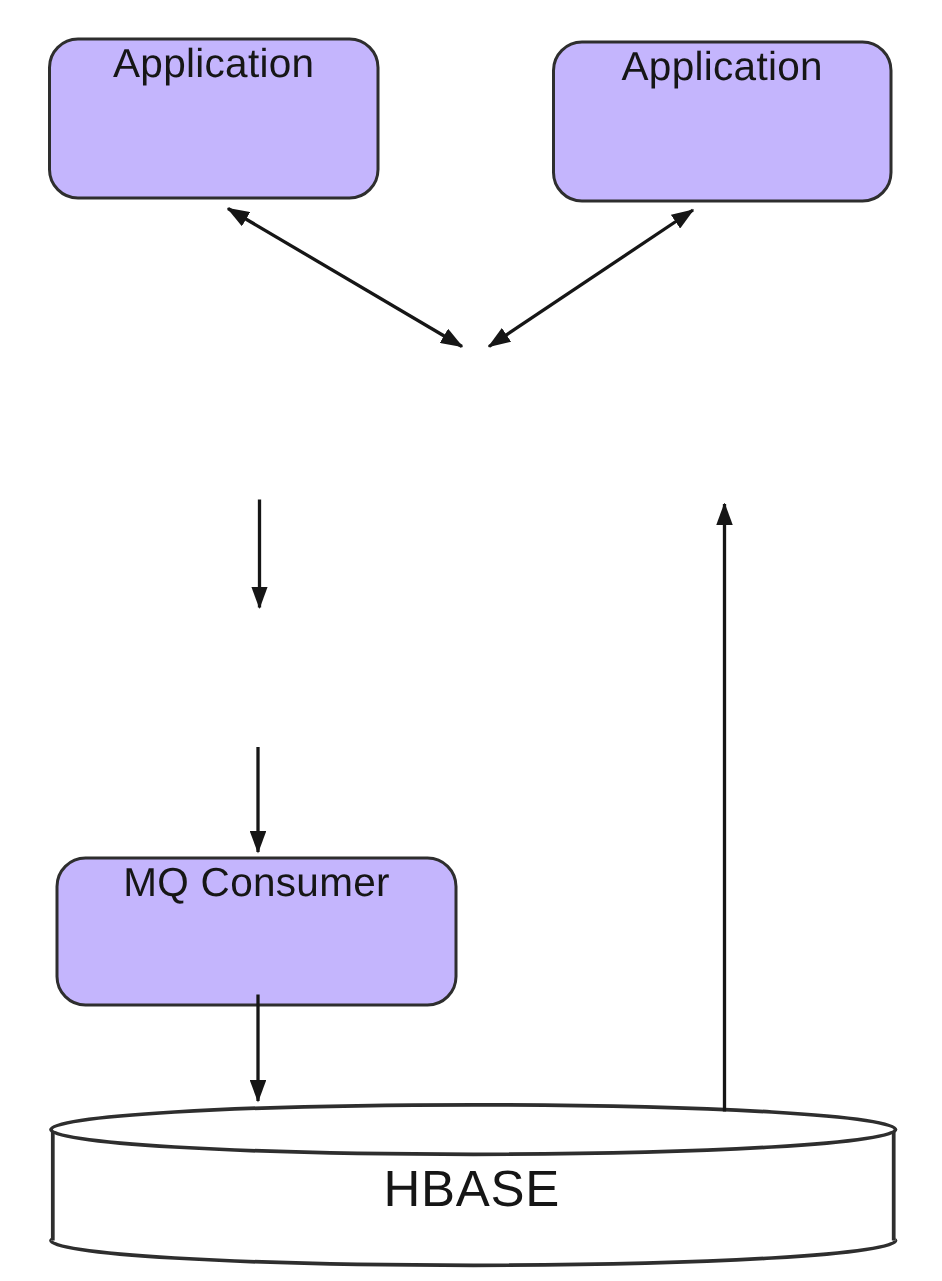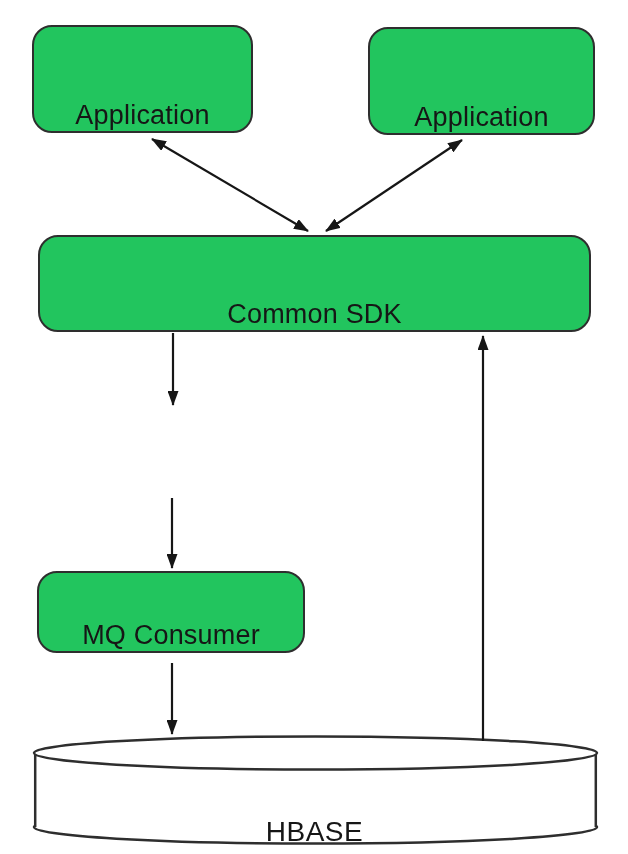--- a/index.html
+++ b/index.html
@@ -7,77 +7,73 @@
     position: relative;
     width: 628px;
     height: 854px;
     background: #ffffff;
     font-family: "Liberation Sans", sans-serif;
     overflow: hidden;
   }
   .node {
     position: absolute;
     box-sizing: border-box;
-    background: #22c55e;
+    background: #c4b5fd;
     border: 2.5px solid #2e2e2e;
     border-radius: 20px;
     display: flex;
-    align-items: flex-end;
+    align-items: flex-start;
     justify-content: center;
     color: #161616;
     font-size: 27px;
     letter-spacing: 0.2px;
     white-space: nowrap;
   }
   .node-app-left      { left: 32px;  top: 25px;  width: 221px; height: 108px; }
   .node-app-right     { left: 368px; top: 27px;  width: 227px; height: 108px; }
   .node-common-sdk    { left: 38px;  top: 235px; width: 553px; height: 97px;  }
   .node-mq            { left: 37px;  top: 408px; width: 268px; height: 89px;  }
-  .node-mq-consumer   { left: 37px;  top: 571px; width: 268px; height: 82px;  }
+  .node-mq-consumer   { left: 37px;  top: 571px; width: 268px; height: 100px;  }
   .overlay {
     position: absolute;
     left: 0; top: 0;
     pointer-events: none;
   }
   .cyl-stroke { fill: #ffffff; stroke: #2e2e2e; stroke-width: 2.5; }
   .cyl-fill   { fill: #ffffff; stroke: none; }
   .cyl-side   { stroke: #2e2e2e; stroke-width: 2.5; }
   .edge {
     stroke: #161616;
     stroke-width: 2.2;
     fill: none;
   }
   .hbase-label {
     position: absolute;
     left: 38px;
     top: 774px;
     width: 553px;
     text-align: center;
     color: #161616;
-    font-size: 28px;
+    font-size: 34px;
     letter-spacing: 0.5px;
-    margin-top: 42px;
   }
 </style>
 </head>
 <body>
 
 <div class="canvas">
 
   <div class="node node-app-left">
     <span>Application</span>
   </div>
 
   <div class="node node-app-right">
     <span>Application</span>
   </div>
 
-  <div class="node node-common-sdk">
-    <span>Common SDK</span>
-  </div>
 
 
   <div class="node node-mq-consumer">
     <span>MQ Consumer</span>
   </div>
 
   <svg class="overlay" width="628" height="854" viewBox="0 0 628 854" aria-hidden="true">
     <defs>
       <marker id="arrowhead" viewBox="0 0 15 11" refX="14" refY="5.5" markerWidth="15" markerHeight="11" markerUnits="userSpaceOnUse" orient="auto-start-reverse">
         <path d="M0,0 L15,5.5 L0,11 Z" fill="#161616"></path>

